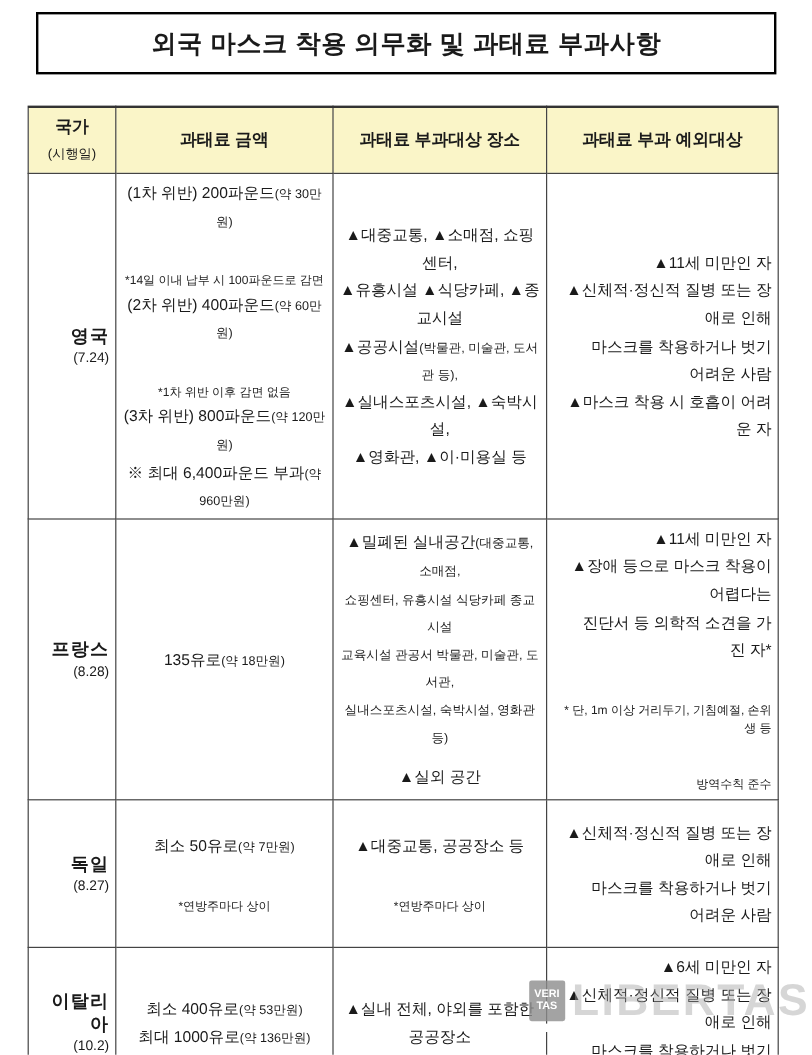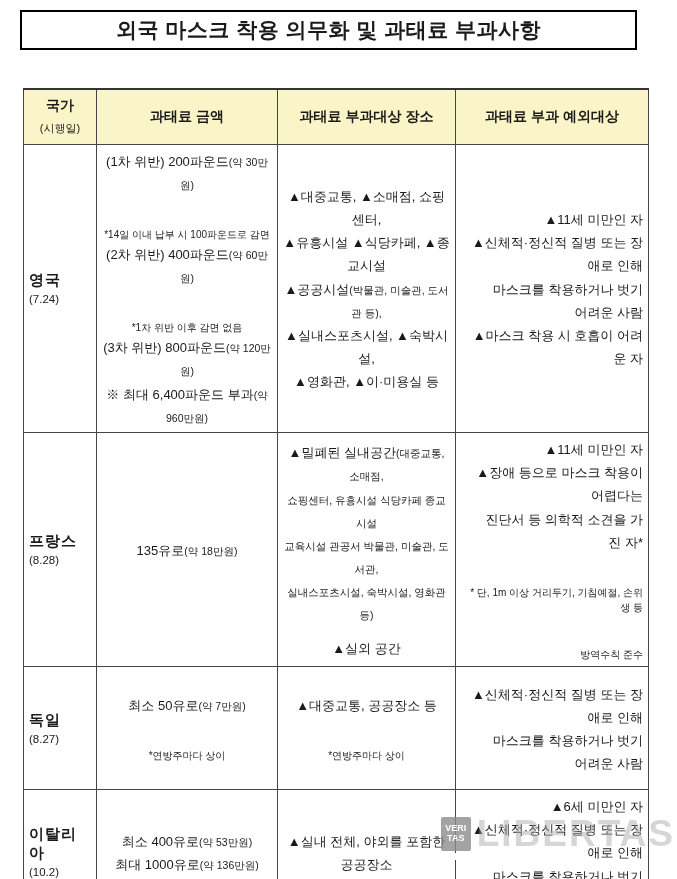--- a/index.html
+++ b/index.html
@@ -1,20 +1,20 @@
 <!DOCTYPE html>
 <html><head>
 <meta charset="utf-8">
 <style>
   * { margin:0; padding:0; box-sizing:border-box; }
   body { background:#fff; font-family:"Liberation Sans", sans-serif; color:#1a1a1a; }
   .page { position:relative; width:677px; height:879px; background:#fff; overflow:hidden; }
 
   .title-box {
-    position:absolute; left:20px; top:10px; width:617px; height:40px;
+    position:absolute; left:30px; top:10px; width:617px; height:52px;
     border:2.5px solid #000; display:flex; align-items:center; justify-content:center;
     background:#fff;
   }
   .title-box span { font-size:21px; font-weight:bold; letter-spacing:0.5px; }
 
   table.main-table {
     position:absolute; left:23px; top:88px; width:625px;
     border-collapse:collapse; table-layout:fixed;
     border-top:2px solid #333;
   }
@@ -30,21 +30,21 @@
   .main-table th { font-size:14px; font-weight:bold; text-align:center; }
   .th-sub { font-size:11px; font-weight:normal; margin-top:6px; }
 
   tbody tr:nth-child(1){ height:122px; }
   tbody tr:nth-child(2){ height:130px; }
   tbody tr:nth-child(3){ height:123px; }
   tbody tr:nth-child(4){ height:122px; }
   tbody tr:nth-child(5){ height:118px; }
   tbody tr:nth-child(6){ height:108px; }
 
-  td.country { text-align:left; }
+  td.country { text-align:right; }
   .country-name { font-size:15px; font-weight:bold; letter-spacing:1px; }
   .country-date { font-size:11.5px; margin-top:3px; }
 
   td.cell-center { text-align:center; }
   td.cell-left  { text-align:right; padding-left:10px; }
 
   .ln { line-height:1.45; }
   .ln.main {}
   .ln.note { font-size:10px; line-height:1.5; color:#222;margin-top:32px; }
   .cell-left .ln.cont { padding-left:12px; }

